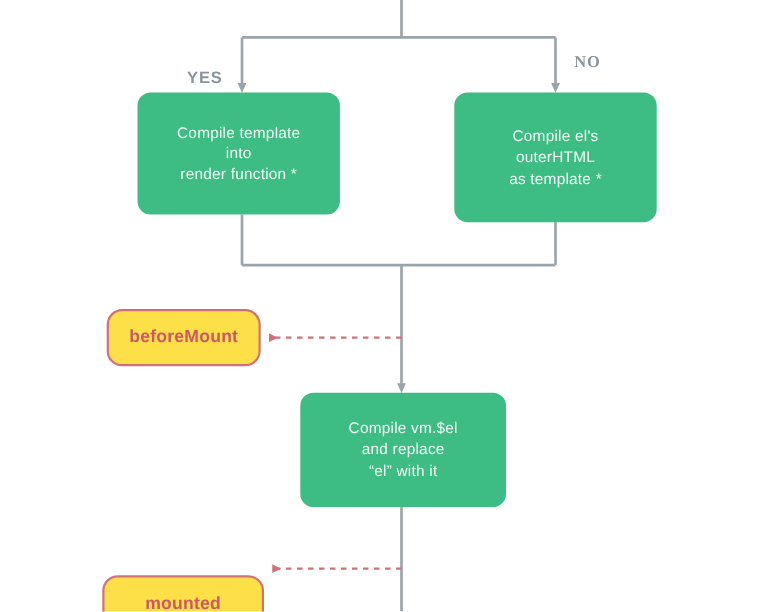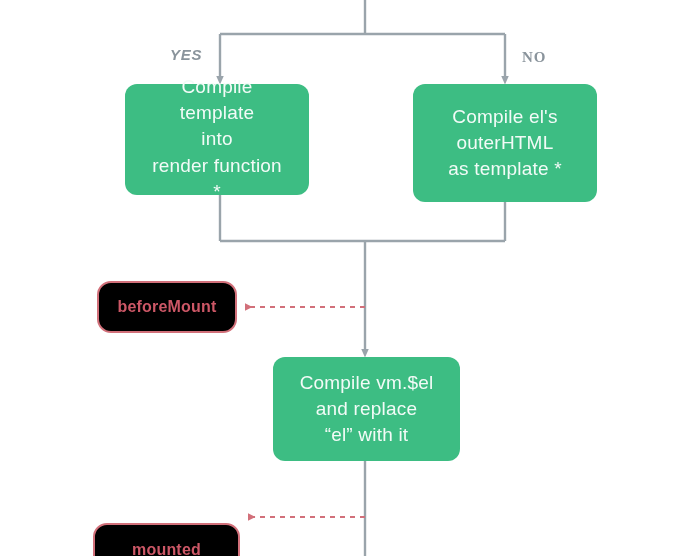--- a/index.html
+++ b/index.html
@@ -34,35 +34,35 @@
     position: absolute;
     box-sizing: border-box;
     background: #3dbd83;
     border-radius: 12px;
     color: #f2fbf7;
     display: flex;
     align-items: center;
     justify-content: center;
     text-align: center;
     line-height: 1.38;
-    font-size: 19px;
+    font-size: 14px;
     font-weight: 400;
     letter-spacing: 0.2px;
     white-space: pre-line;
     padding: 4px 24px;
   }
   #box-compile-template { left: 125px; top: 84px;  width: 184px; height: 111px; }
   #box-compile-outerhtml { left: 413px; top: 84px;  width: 184px; height: 118px; }
   #box-create-vm-el      { left: 273px; top: 357px; width: 187px; height: 104px; }
 
   
   .hook {
     position: absolute;
     box-sizing: border-box;
-    background: #000000;
+    background: #fde047;
     border: 2.5px solid #d2707a;
     border-radius: 14px;
     color: #cc5766;
     display: flex;
     align-items: center;
     justify-content: center;
     font-size: 16px;
     font-weight: bold;
     letter-spacing: 0.2px;
     text-align: right;
@@ -71,21 +71,21 @@
   #hook-mounted      { left: 93px; top: 491px; width: 147px; height: 53px; margin-top: 32px; }
 
   
   .branch-label {
     position: absolute;
     color: #8a949c;
     font-size: 15px;
     font-weight: bold;
     letter-spacing: 0.8px;
   }
-  #label-yes { left: 170px; top: 46px; font-style: italic; }
+  #label-yes { left: 170px; top: 62px; }
   #label-no  { left: 522px; top: 49px; font-family: Liberation Serif, serif; }
 
   
   #watermark {
     position: absolute;
     right: 14px;
     bottom: 14px;
     color: #cfcfcf;
     font-size: 13px;
     letter-spacing: 1px;

